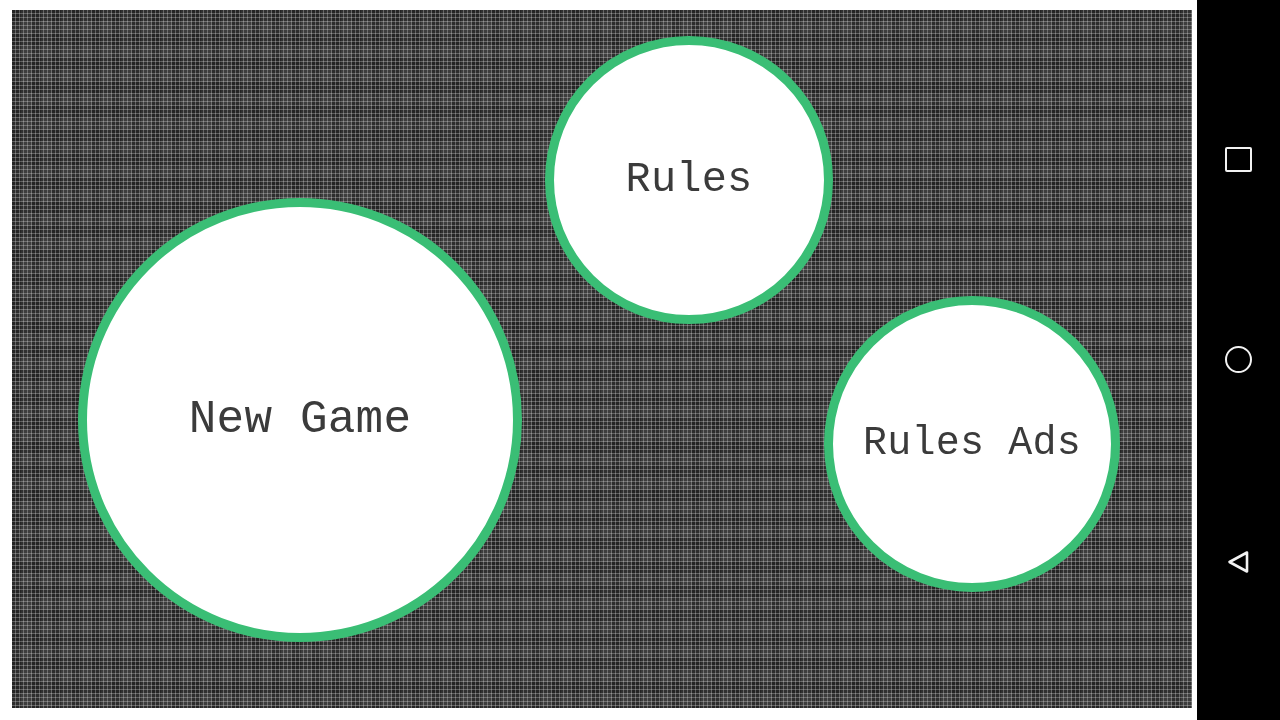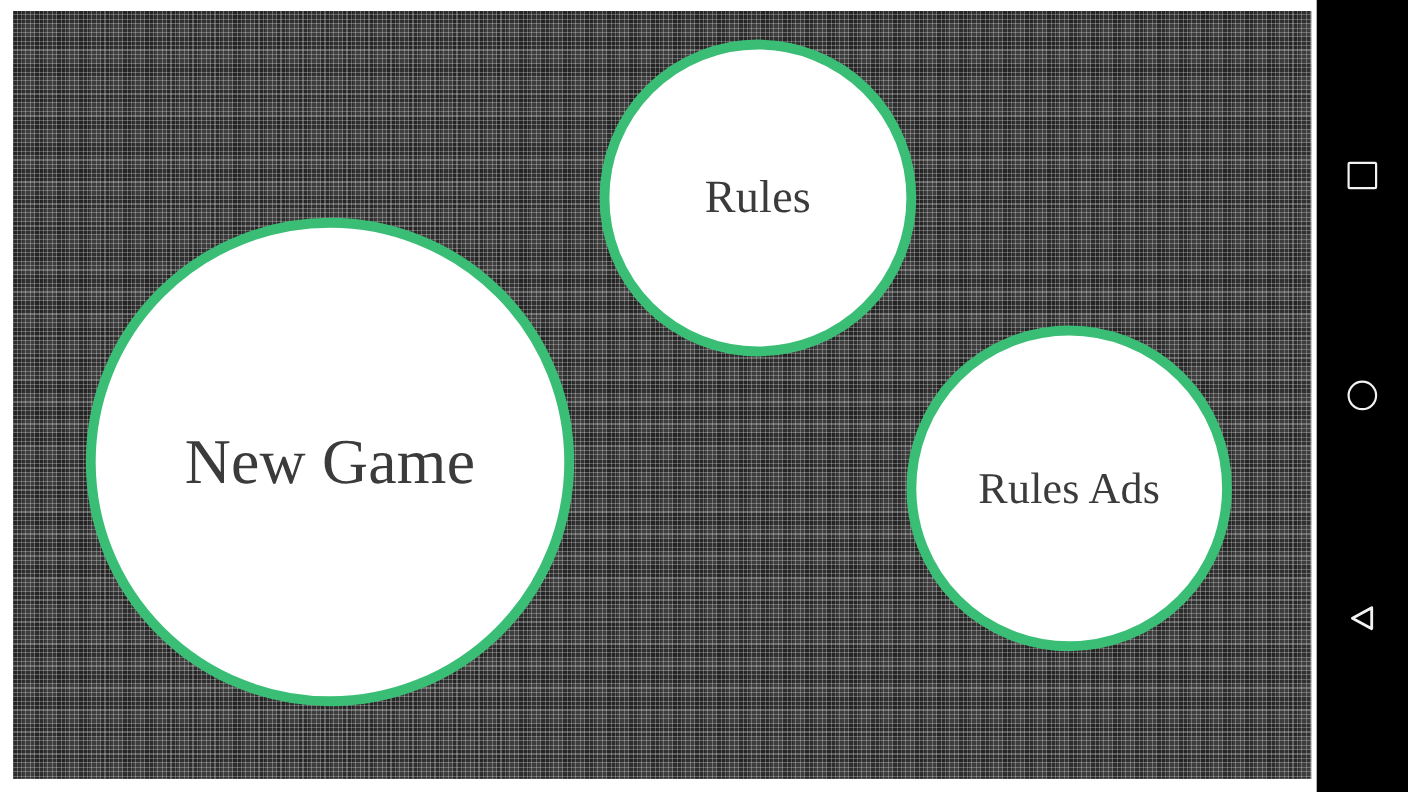--- a/index.html
+++ b/index.html
@@ -60,34 +60,34 @@
     border-radius:50%;
     background:#ffffff;
     border:9px solid #3ABE75;
     display:flex;
     align-items:center;
     justify-content:center;
     cursor:pointer;
   }
   .circle-label {
     color:#3b3b3b;
-    font-family:Liberation Serif, serif;
+    font-family:Liberation Mono, monospace;
     font-weight:400;
     white-space:nowrap;
     letter-spacing:0.2px;
     line-height:1;
     user-select:none;
   }
 
   
   #btn-new-game {
     left:66px; top:188px;
     width:444px; height:444px;
   }
-  #btn-new-game .circle-label { font-size:58px; }
+  #btn-new-game .circle-label { font-size:46px; }
 
   
   #btn-rules {
     left:533px; top:26px;
     width:288px; height:288px;
   }
   #btn-rules .circle-label { font-size:42px; }
 
   
   #btn-remove-ads {

